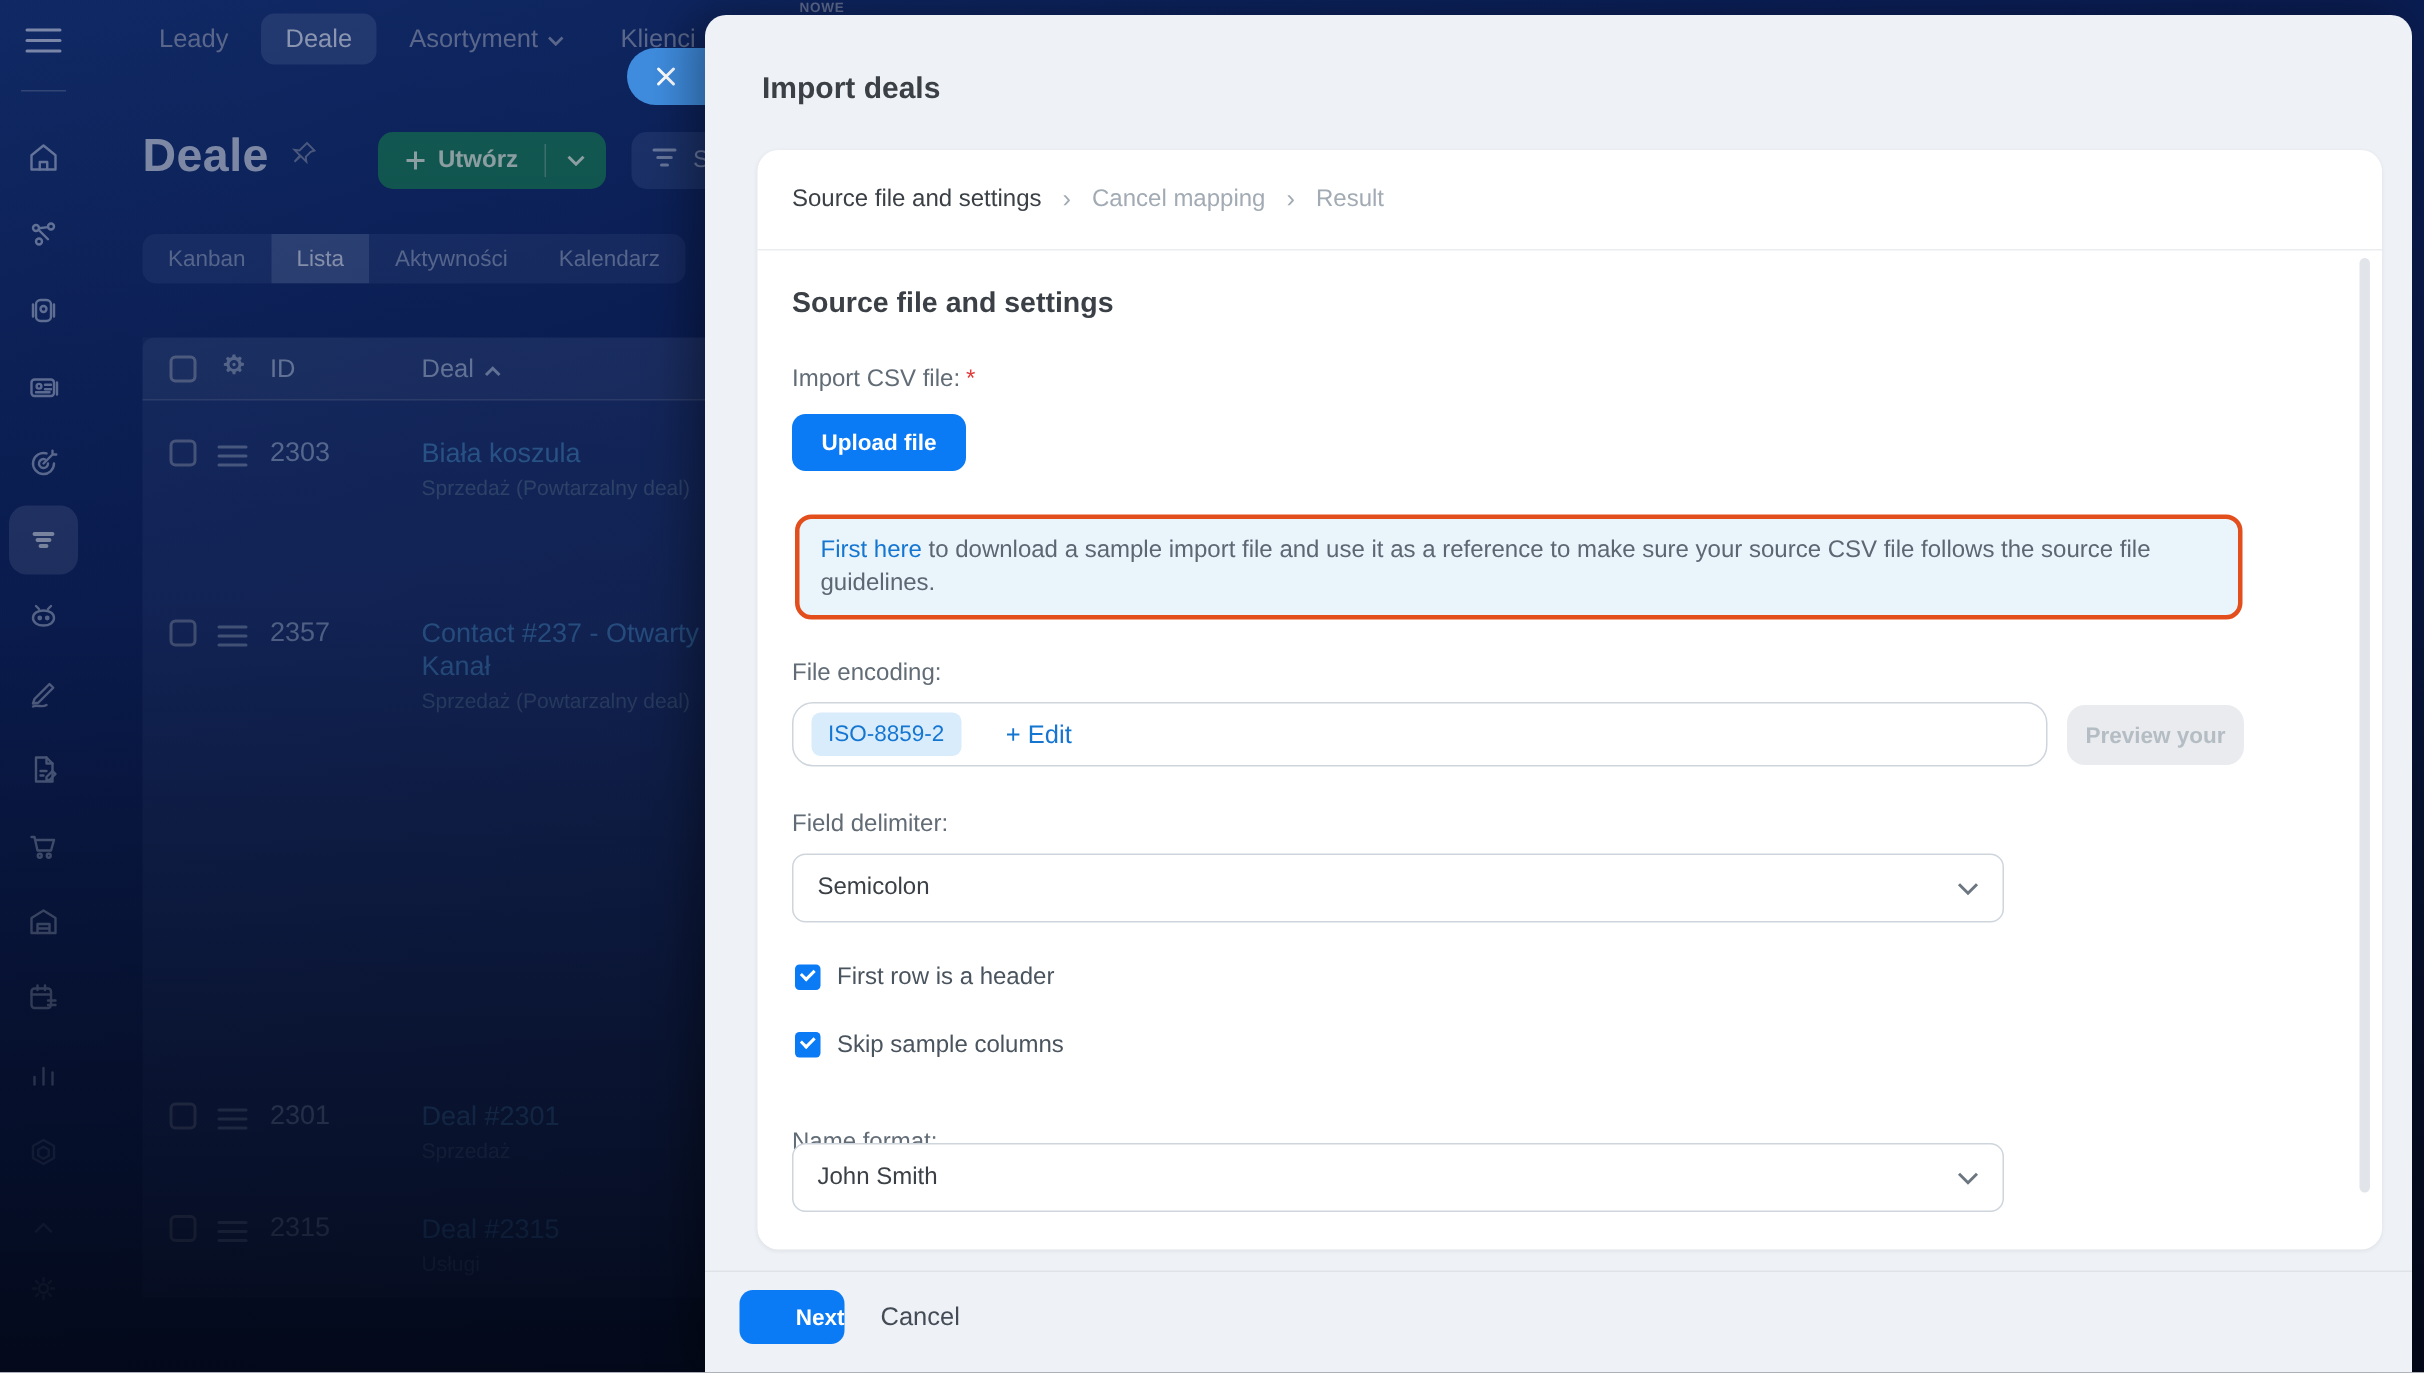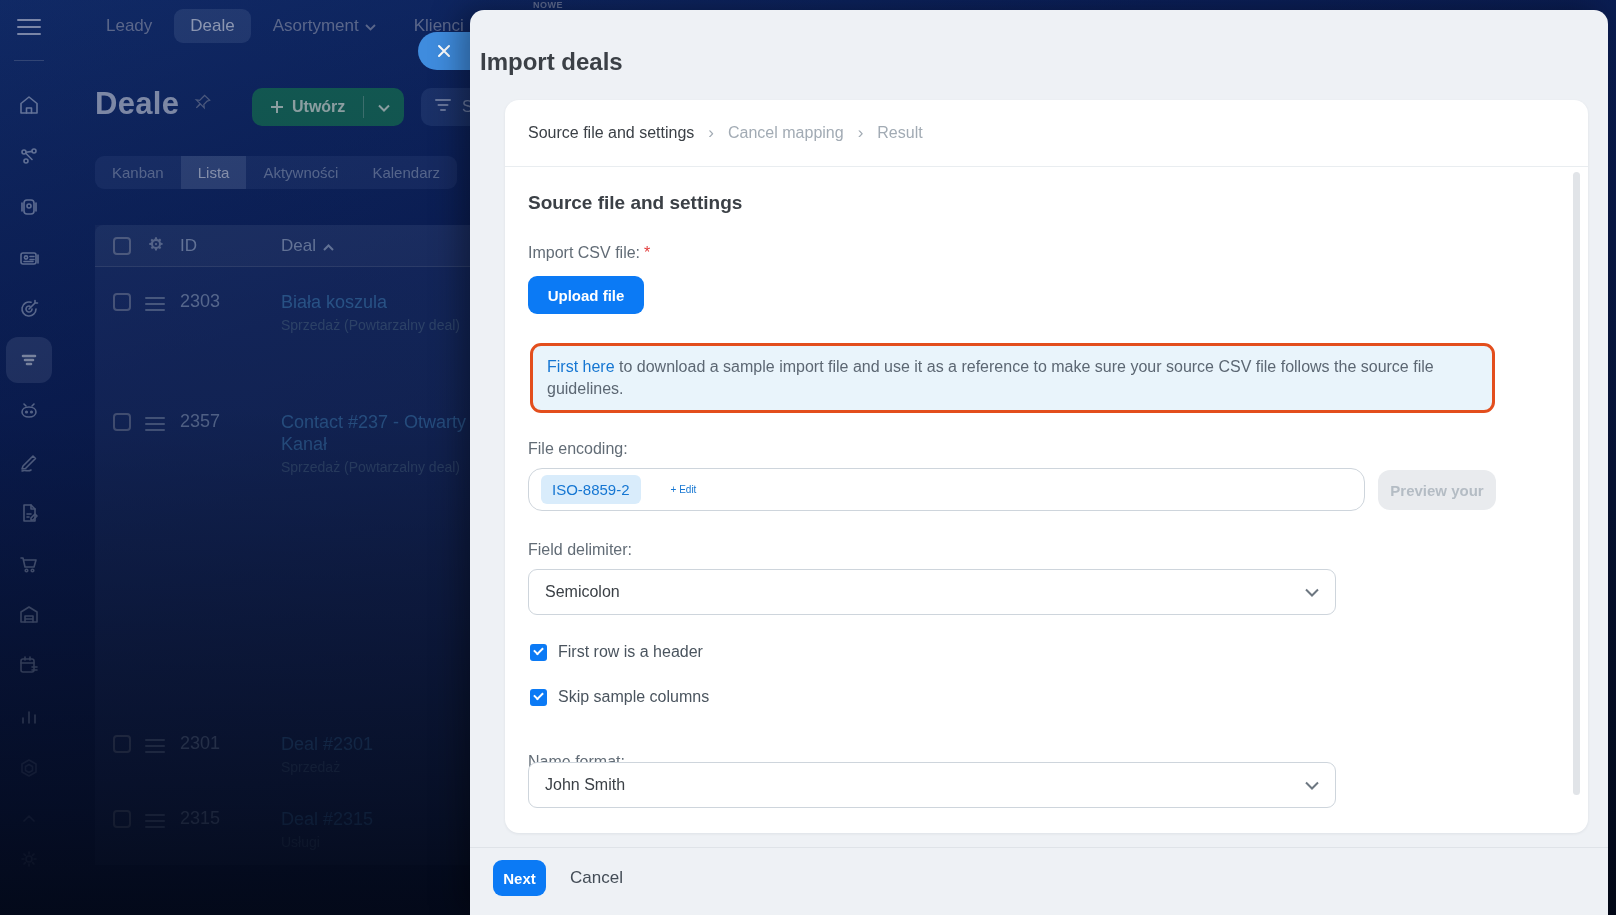--- a/index.html
+++ b/index.html
@@ -71,21 +71,21 @@
   .row-sub { color:#47658f; font-size:14px; margin-top:4px; }
 
   
   .close-btn { position:absolute; left:418px; top:32px; width:52px; height:38px; background:#3f8cde;
                border-radius:19px 0 0 19px; display:flex; align-items:center; justify-content:center; cursor:pointer; z-index:5; }
   .close-btn svg { width:14px; height:14px; stroke:#fff; stroke-width:2; stroke-linecap:round; }
 
   
   .modal { position:absolute; left:470px; top:10px; width:1138px; height:905px; background:#eef1f5;
            border-radius:14px 14px 0 0; box-shadow:-10px 0 30px rgba(0,0,0,.35); z-index:6; }
-  .modal-title { position:absolute; left:10px; top:38px; font-size:24px; font-weight:bold; color:#3b4046; }
+  .modal-title { position:absolute; left:38px; top:38px; font-size:20px; font-weight:bold; color:#3b4046; }
 
   .card { position:absolute; left:35px; top:90px; width:1083px; height:733px; background:#fff; border-radius:14px;
           box-shadow:0 1px 3px rgba(40,50,70,.08); }
   .steps { position:absolute; left:23px; top:0; height:66px; display:flex; align-items:center; gap:14px; font-size:16px; }
   .steps-border { position:absolute; left:0; top:66px; width:100%; height:1px; background:#e9edf0; }
   .step { color:#a2abb4; }
   .step.current { color:#3b4046; }
   .step-sep { color:#a2abb4; font-size:17px; }
 
   .section-h { position:absolute; left:23px; top:92px; font-size:19px; font-weight:600; color:#3b4046; }
@@ -95,41 +95,41 @@
   .upload-btn { position:absolute; left:23px; top:176px; width:116px; height:38px; background:#0b7af5; color:#fff;
                 font-weight:bold; font-size:15px; border:none; border-radius:9px; cursor:pointer; }
 
   .infobox { position:absolute; left:25px; top:243px; width:965px; height:70px; background:#e9f4fb;
              border:3px solid #e34e1d; border-radius:11px; padding:10px 14px; font-size:16px; color:#5c6773; line-height:22px; }
   .infobox a { color:#1576d2; text-decoration:none; cursor:pointer; }
 
   .enc-field { position:absolute; left:23px; top:368px; width:837px; height:43px; background:#fff;
                border:1px solid #ced5dc; border-radius:14px; display:flex; align-items:center; gap:30px; padding:0 12px; }
   .enc-chip { background:#d9ecfb; color:#1576d2; font-size:15px; padding:6px 11px; border-radius:6px; cursor:pointer; }
-  .enc-edit { color:#1576d2; font-size:10px; cursor:pointer; }
+  .enc-edit { color:#1576d2; font-size:17px; cursor:pointer; }
   .preview-btn { position:absolute; left:873px; top:370px; width:118px; height:40px; background:#e9ebee; color:#b4bcc4;
                  font-weight:bold; font-size:15px; border:none; border-radius:12px; cursor:default; }
 
   .sel { position:absolute; left:23px; width:808px; height:46px; background:#fff; border:1px solid #ced5dc;
          border-radius:9px; display:flex; align-items:center; justify-content:space-between; padding:0 16px;
          font-size:16px; color:#3b4046; cursor:pointer; }
   .sel svg { width:14px; height:9px; stroke:#6d7781; stroke-width:2; fill:none; }
 
-  .cb-row { position:absolute; left:25px; display:flex; align-items:center; gap:11px; cursor:pointer; }
+  .cb-row { position:absolute; left:25px; display:flex; gap:11px; cursor:pointer; }
   .cb-box { width:17px; height:17px; background:#0b7af5; border-radius:3px; position:relative; }
   .cb-box::after { content:""; position:absolute; left:4px; top:3px; width:7px; height:4px;
                    border-left:2px solid #fff; border-bottom:2px solid #fff; transform:rotate(-45deg); }
   .cb-label { font-size:16px; color:#4a545e; }
 
   .card-scroll { position:absolute; right:8px; top:72px; width:7px; height:623px; background:#e1e4e8; border-radius:4px; cursor:pointer; }
 
   .footer-line { position:absolute; left:0; top:837px; width:100%; height:1px; background:#dfe3e8; }
   .m-footer { position:absolute; left:23px; top:850px; display:flex; align-items:center; gap:24px; }
-  .next-btn { width:53px; height:36px; background:#0b7af5; color:#fff; font-weight:bold; font-size:15px; border:none;
-              border-radius:9px; cursor:pointer; }
+  .next-btn { width:70px; height:36px; background:#0b7af5; color:#fff; font-weight:bold; font-size:15px; border:none;
+              border-radius:9px; cursor:pointer;text-align:right; }
   .cancel-btn { font-size:17px; color:#434c56; cursor:pointer; }
 </style>
 </head>
 <body>
 
 <div id="app">
 
   <div class="page">
 
     <div class="sidebar">

